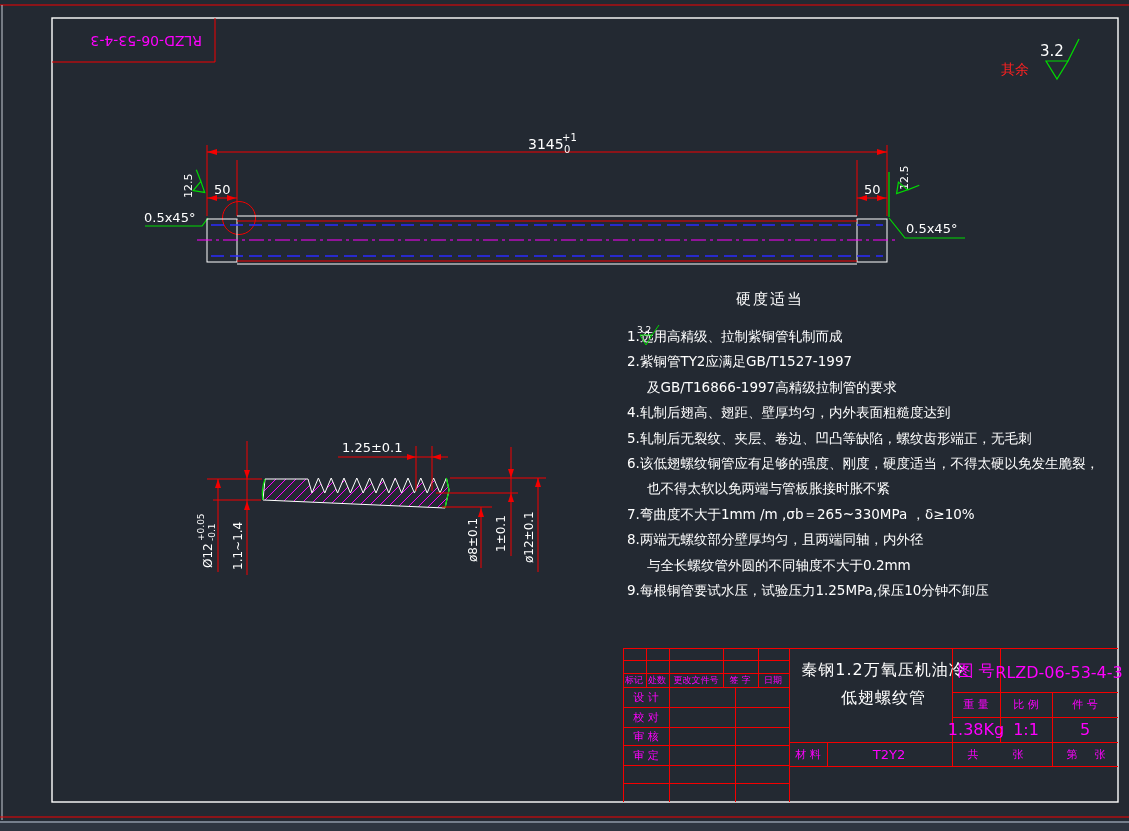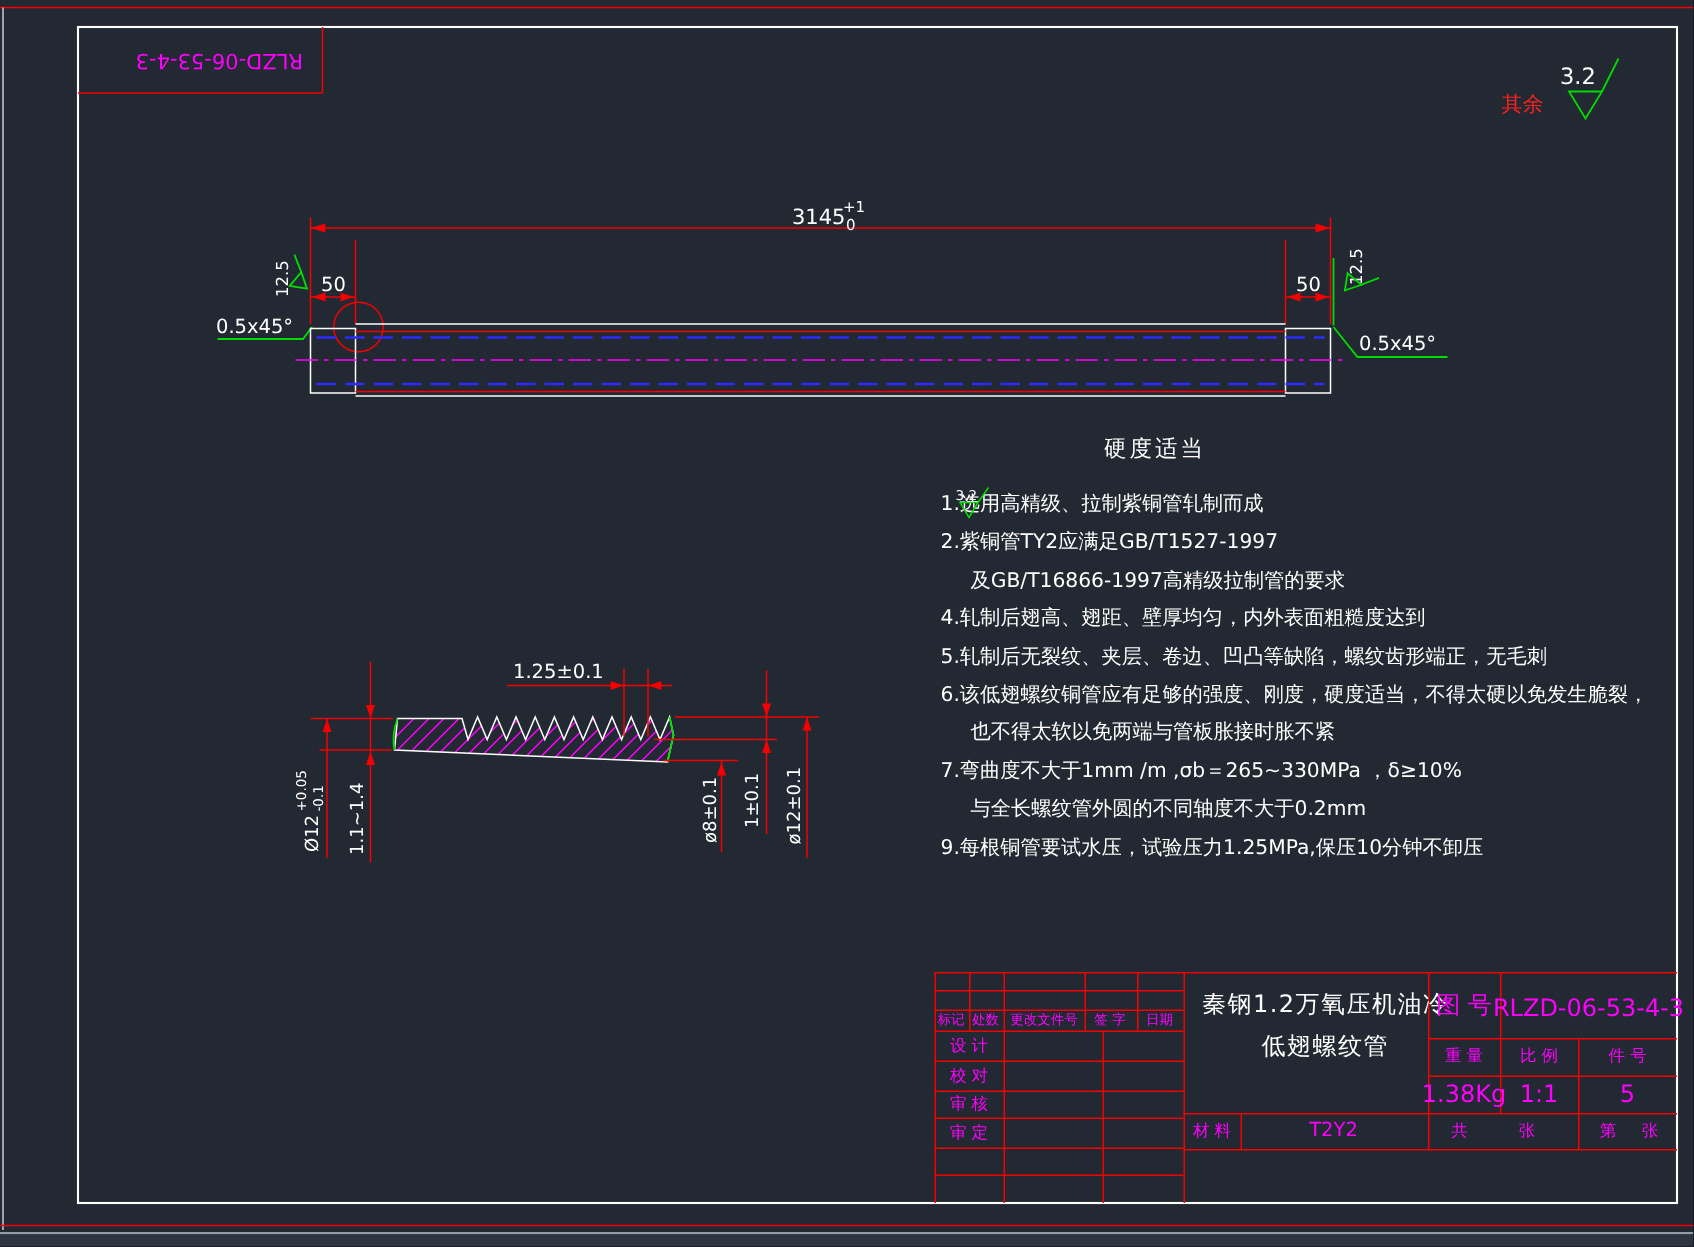--- a/index.html
+++ b/index.html
@@ -177,20 +177,21 @@
       <div class="tl ind"><span>及GB/T16866-1997高精级拉制管的要求</span></div>
       <div class="tl"><span>4.轧制后翅高、翅距、壁厚均匀，内外表面粗糙度达到</span><svg class="rsym" width="26" height="22" viewBox="0 0 26 22">
           <text x="2" y="9" fill="#fff" font-size="9">3.2</text>
           <polygon points="5,11 17,11 11,21" fill="none" stroke="#00dc00"></polygon>
           <line x1="17" y1="11" x2="24" y2="1" stroke="#00dc00"></line>
         </svg></div>
       <div class="tl"><span>5.轧制后无裂纹、夹层、卷边、凹凸等缺陷，螺纹齿形端正，无毛刺</span></div>
       <div class="tl"><span>6.该低翅螺纹铜管应有足够的强度、刚度，硬度适当，不得太硬以免发生脆裂，</span></div>
       <div class="tl ind"><span>也不得太软以免两端与管板胀接时胀不紧</span></div>
       <div class="tl"><span>7.弯曲度不大于1mm /m ,σb＝265~330MPa ，δ≥10%</span></div>
+      <div class="tl"><span>8.两端无螺纹部分壁厚均匀，且两端同轴，内外径</span></div>
       <div class="tl ind"><span>与全长螺纹管外圆的不同轴度不大于0.2mm</span></div>
       <div class="tl"><span>9.每根铜管要试水压，试验压力1.25MPa,保压10分钟不卸压</span></div>
     </div>
 
   <div id="title-block">
 
     <div class="ln" style="left:0;top:0;width:1px;height:154px"></div>
     <div class="ln" style="left:0;top:0;width:495px;height:1px"></div>
     <div class="ln" style="left:23px;top:0;width:1px;height:39px"></div>
     <div class="ln" style="left:46px;top:0;width:1px;height:154px"></div>

